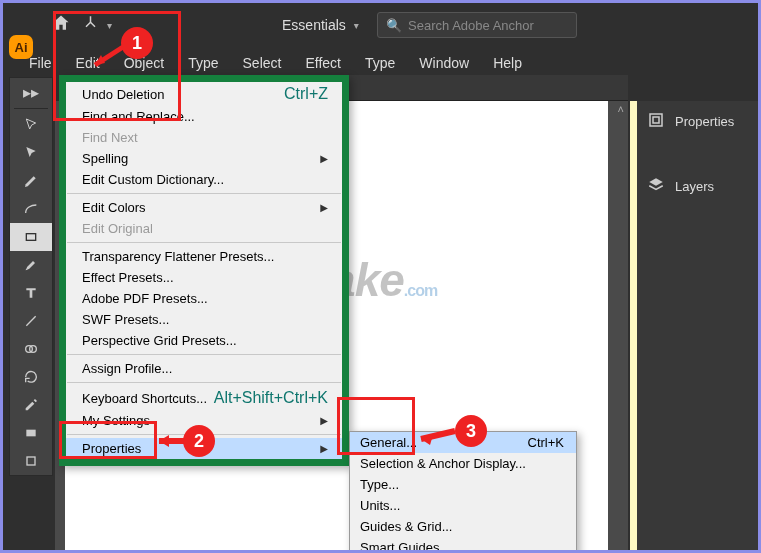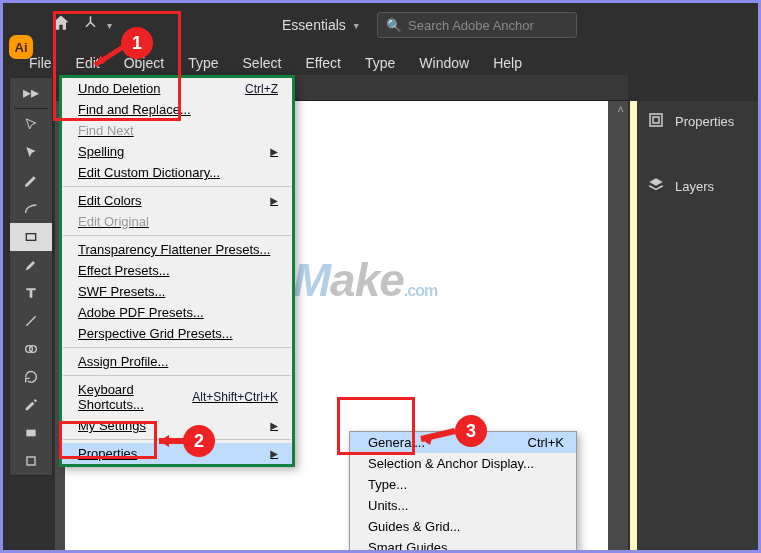--- a/index.html
+++ b/index.html
@@ -38,32 +38,32 @@
   .toolbar .sep { height:1px; background:#2a2a2a; margin:2px 4px;}
   .toolbar svg { width:16px; height:16px; }
 
   
   .rightpanel { position: absolute; right: 0; top: 98px; width: 128px; bottom: 0; background: #383838; border-left:7px solid #fef9c3;}
   .panel-row { display:flex; align-items:center; color:#ddd; font-size:13px; padding: 10px 10px; }
   .panel-row .picon { width:20px; margin-right:8px; color:#ccc;}
   .panel-divider { height:24px;}
 
   
-  .menu { position: absolute; left: 56px; top: 72px; width: 236px; background: #f0f0f0; border: 3px solid #15803d; box-shadow: 3px 3px 8px rgba(0,0,0,.3); z-index: 50; font-size: 13px; color: #000; text-decoration: underline; }
+  .menu { position: absolute; left: 56px; top: 72px; width: 290px; background: #f0f0f0; border: 7px solid #15803d; box-shadow: 3px 3px 8px rgba(0,0,0,.3); z-index: 50; font-size: 13px; color: #000; }
   .menu .row { display: flex; align-items: center; justify-content: space-between; padding: 3px 14px 3px 16px; }
   .menu .row .lbl { }
-  .menu .row .sc { color: #0f172a; font-size: 12px; }
+  .menu .row .sc { color: #0f766e; font-size: 16px; }
   .menu .row.disabled { color: #9a9a9a; }
   .menu .row.highlight { background: #bfdcff; }
   .menu .msep { height: 1px; background: #c8c8c8; margin: 3px 1px; }
   .menu .row .arrow { font-size: 10px; color:#333;}
 
   
   .submenu { position: absolute; left: 346px; top: 428px; width: 228px; background: #f0f0f0; border: 1px solid #999; box-shadow: 3px 3px 8px rgba(0,0,0,.3); z-index: 60; font-size: 13px; }
-  .submenu .row { display: flex; align-items: center; justify-content: space-between; padding: 3px 12px 3px 18px; }
+  .submenu .row { display: flex; align-items: center; justify-content: space-between; padding: 3px 12px 3px 10px; }
   .submenu .row.highlight { background: #bfdcff; }
 
   
   .callout { position: absolute; width: 32px; height: 32px; background: #e22; border-radius: 50%; color: #fff; font-weight: bold; font-size: 18px; display: flex; align-items: center; justify-content: center; z-index: 200; }
   .callout-arrow { position:absolute; z-index:199; }
   .redbox { position: absolute; border: 3px solid #e22; z-index: 190; pointer-events: none; }
 
   
   .watermark { position:absolute; left:200px; top:250px; font-size:46px; font-weight:bold; font-style:italic; font-family: Arial, sans-serif; opacity:.35; z-index:5; pointer-events:none; letter-spacing:-1px;}
   .watermark .t{color:#2a7abf;} .watermark .ips{color:#555;} .watermark .m{color:#2a7abf;} .watermark .ake{color:#555;}
@@ -244,24 +244,24 @@
         <span class="lbl">Edit Original</span>
       </div>
     <div class="msep"></div>
     <div class="row">
         <span class="lbl">Transparency Flattener Presets...</span>
       </div>
     <div class="row">
         <span class="lbl">Effect Presets...</span>
       </div>
     <div class="row">
+        <span class="lbl">Adobe PDF Presets...</span>
+      </div>
+    <div class="row">
         <span class="lbl">SWF Presets...</span>
-      </div>
-    <div class="row">
-        <span class="lbl">Adobe PDF Presets...</span>
       </div>
     <div class="row">
         <span class="lbl">Perspective Grid Presets...</span>
       </div>
     <div class="msep"></div>
     <div class="row">
         <span class="lbl">Assign Profile...</span>
       </div>
     <div class="msep"></div>
     <div class="row">

